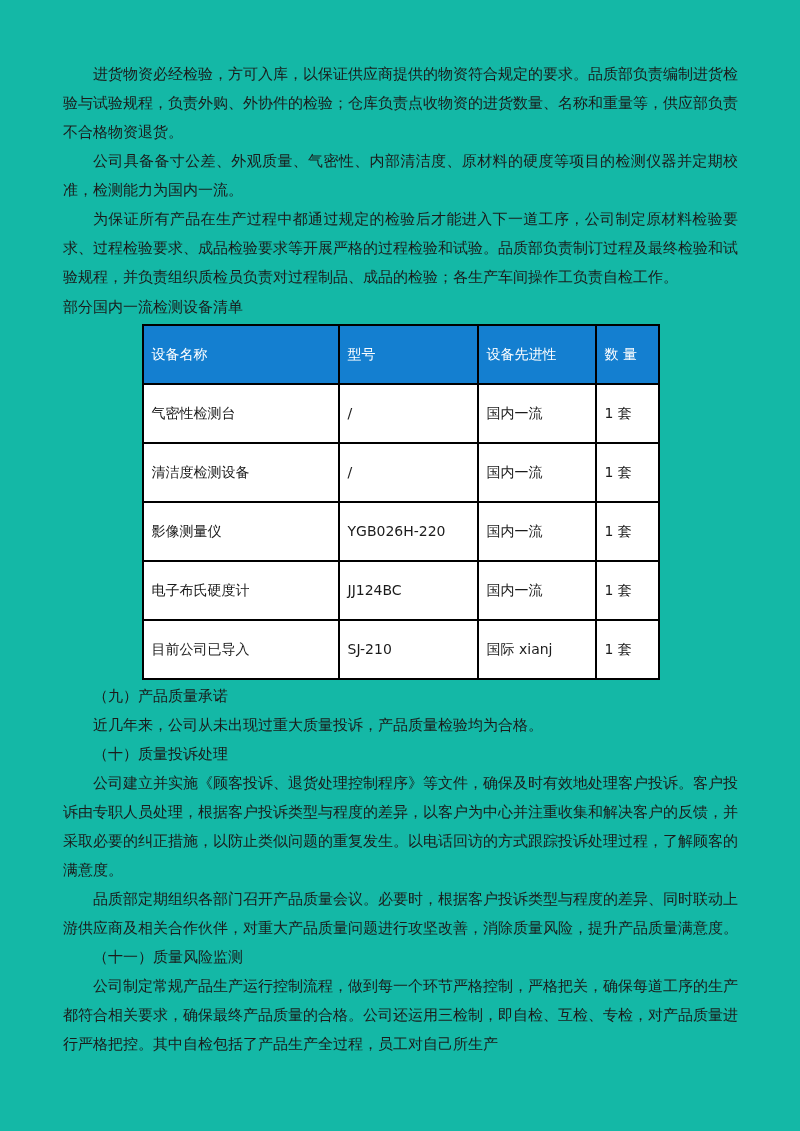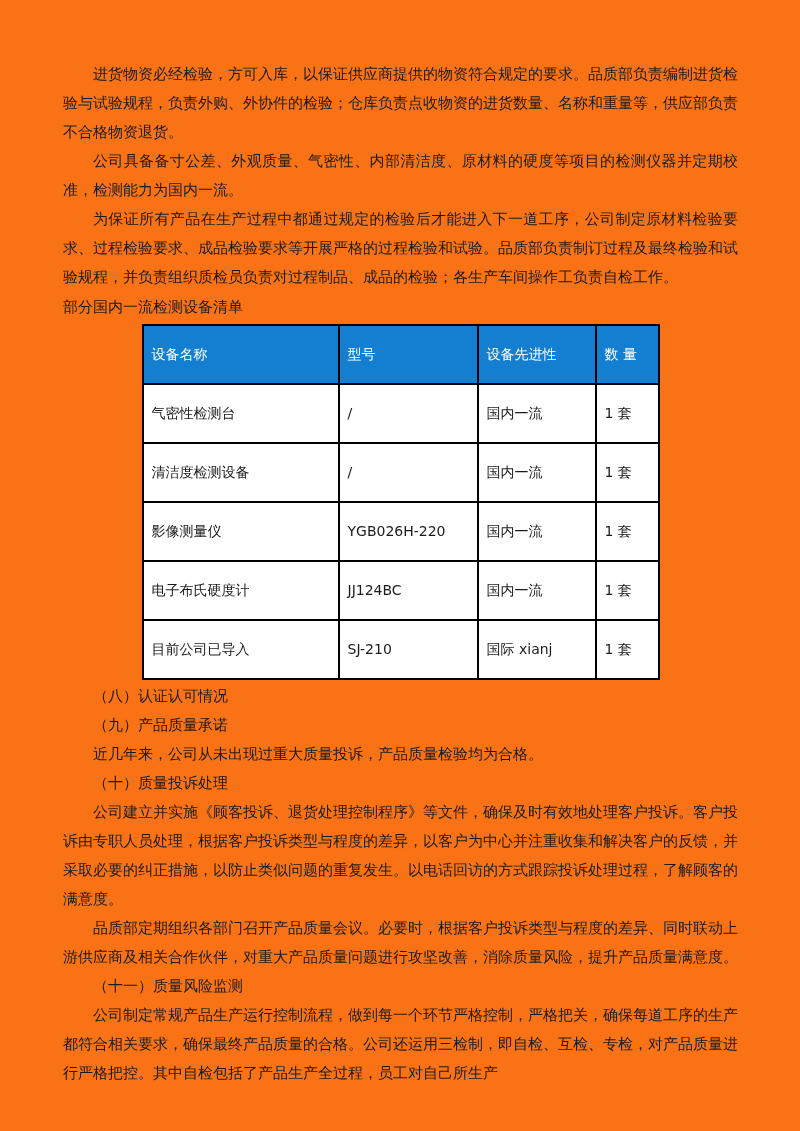--- a/index.html
+++ b/index.html
@@ -5,21 +5,21 @@
   html, body {
     margin: 0;
     padding: 0;
     background: #ffffff;
   }
   .page {
     position: relative;
     width: 800px;
     height: 1131px;
     margin: 0 auto;
-    background: #f97316;
+    background: #14b8a6;
     box-sizing: border-box;
     padding: 60px 62px 0 63px;
     overflow: hidden;
     font-family: "DejaVu Sans", "Liberation Sans", sans-serif;
     font-size: 15px;
     line-height: 29px;
     color: #1b1b1b;
   }
   .page p {
     margin: 0;
@@ -122,21 +122,20 @@
       </tr>
       <tr>
         <td>目前公司已导入</td>
         <td>SJ-210</td>
         <td>国际 xianj</td>
         <td>1 套</td>
       </tr>
     </tbody>
   </table>
 
-  <p class="heading">（八）认证认可情况</p>
 
 
   <p class="heading">（九）产品质量承诺</p>
 
   <p>近几年来，公司从未出现过重大质量投诉，产品质量检验均为合格。</p>
 
   <p class="heading">（十）质量投诉处理</p>
 
   <p>公司建立并实施《顾客投诉、退货处理控制程序》等文件，确保及时有效地处理客户投诉。客户投诉由专职人员处理，根据客户投诉类型与程度的差异，以客户为中心并注重收集和解决客户的反馈，并采取必要的纠正措施，以防止类似问题的重复发生。以电话回访的方式跟踪投诉处理过程，了解顾客的满意度。</p>
 

